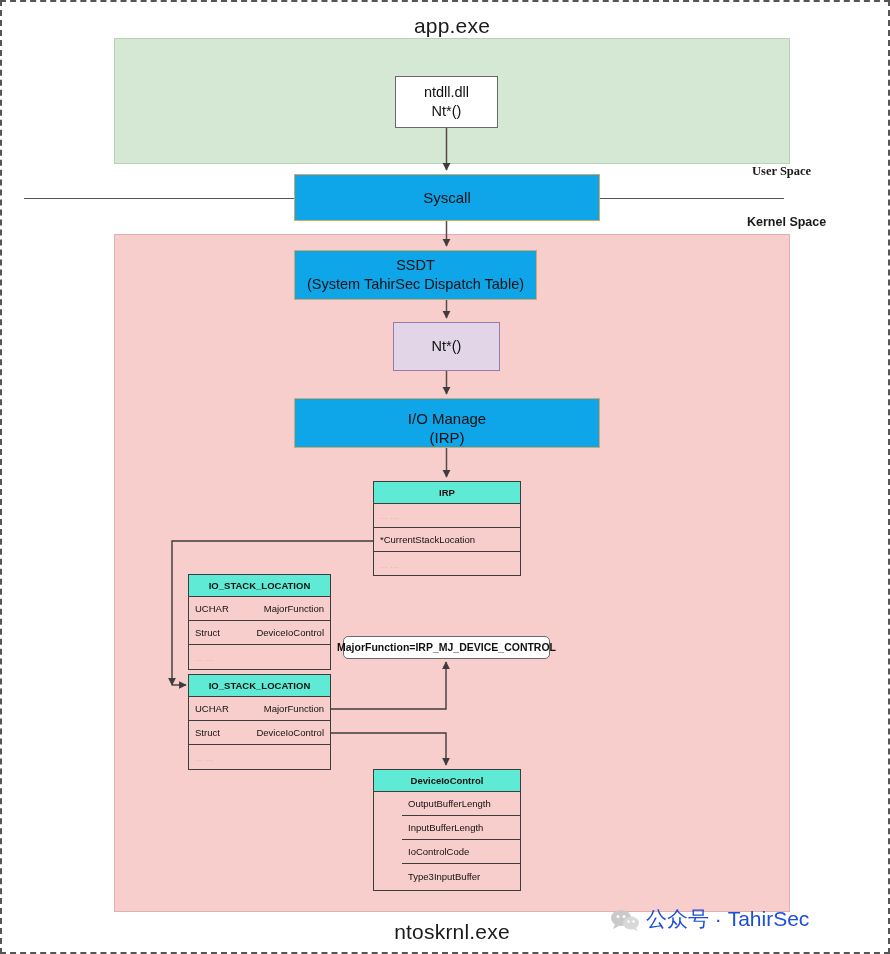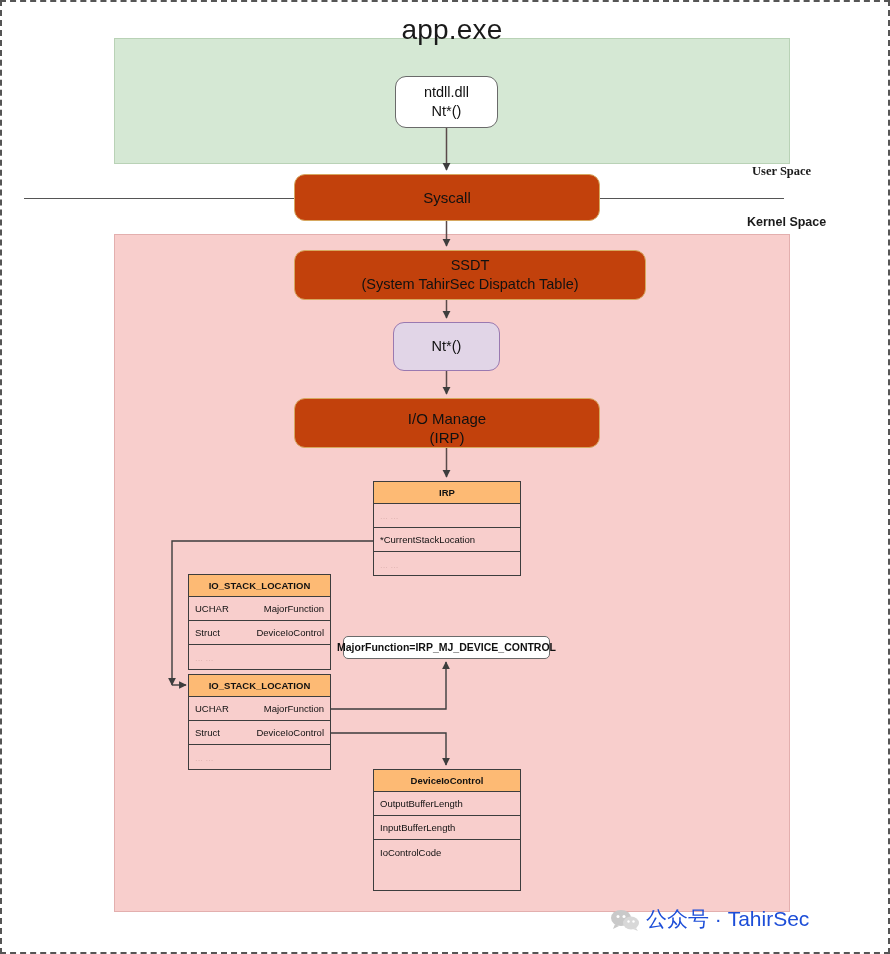--- a/index.html
+++ b/index.html
@@ -25,21 +25,21 @@
     background:#d5e8d4;border:1px solid #b9d2b6;
   }
   #kernel-region{
     left:112px;top:232px;width:676px;height:678px;
     background:#f8cecc;border:1px solid #e3afae;
   }
 
   
   .edge-title{
     position:absolute;text-align:center;
-    font-size:28px;color:#1a1a1a;letter-spacing:.2px;
+    font-size:21px;color:#1a1a1a;letter-spacing:.2px;
     white-space:nowrap;
   }
   #title-app{left:112px;top:12px;width:676px;}
   #title-ntos{left:112px;top:918px;width:676px;}
 
   .space-label{
     position:absolute;font-size:12.5px;font-weight:bold;color:#1a1a1a;
     white-space:nowrap;
   }
   #label-user{left:750px;top:162px;font-family:Liberation Serif, serif;}
@@ -48,47 +48,47 @@
   #divider{
     position:absolute;left:22px;top:196px;width:760px;height:0;
     border-top:1.6px solid #555;
   }
 
   
   .node{
     position:absolute;box-sizing:border-box;
     display:flex;align-items:center;justify-content:center;
     text-align:center;line-height:1.28;
-    border-radius:11px;
+    border-radius:0;
   }
   .node .ln{display:block;}
   .n-white{background:#ffffff;border:1.3px solid #6a6a6a;}
-  .n-orange{background:#c2410c;border:1.3px solid #d6a860;}
+  .n-orange{background:#0ea5e9;border:1.3px solid #d6a860;}
   .n-purple{background:#e1d5e7;border:1.3px solid #9a79b0;}
 
   #node-ntdll{left:393px;top:74px;width:103px;height:52px;font-size:14.5px;}
   #node-syscall{left:292px;top:172px;width:306px;height:47px;font-size:15px;}
-  #node-ssdt{left:292px;top:248px;width:352px;height:50px;font-size:14.5px;}
+  #node-ssdt{left:292px;top:248px;width:243px;height:50px;font-size:14.5px;}
   #node-ntstar{left:391px;top:320px;width:107px;height:49px;font-size:14.5px;}
   #node-iomanage{left:292px;top:396px;width:306px;height:50px;font-size:15px;align-items:flex-end;}
   #node-majorfn{
     left:341px;top:634px;width:207px;height:23px;
     font-size:10.5px;font-weight:bold;border-radius:5px;
   }
 
   
   .struct{
     position:absolute;box-sizing:border-box;
     border:1.4px solid #3d3d3d;
     font-size:9.5px;
     background:transparent;
   }
   .struct .hdr{
     box-sizing:border-box;
-    background:#fdba74;
+    background:#5eead4;
     border-bottom:1.4px solid #3d3d3d;
     text-align:center;font-weight:bold;font-size:9.5px;
     display:flex;align-items:center;justify-content:center;
     color:#111;
   }
   .struct .row{
     box-sizing:border-box;
     border-bottom:1.1px solid #3d3d3d;
     display:flex;align-items:center;
     padding:0 6px;
@@ -107,21 +107,21 @@
   #struct-iosl1{left:186px;top:572px;width:143px;height:96px;}
   #struct-iosl1 .hdr{height:22px;}
   #struct-iosl1 .row{height:24px;}
 
   #struct-iosl2{left:186px;top:672px;width:143px;height:96px;}
   #struct-iosl2 .hdr{height:22px;}
   #struct-iosl2 .row{height:24px;}
 
   #struct-dic{left:371px;top:767px;width:148px;height:122px;}
   #struct-dic .hdr{height:22px;}
-  #struct-dic .row{height:24px;}
+  #struct-dic .row{height:24px;margin-left:28px;}
 
   
   #wires{position:absolute;left:0;top:0;width:890px;height:954px;pointer-events:none;}
 
   
   #watermark{
     position:absolute;left:608px;top:903px;width:268px;height:46px;
     color:#bdbdbd;
   }
   #wm-main{
@@ -139,20 +139,21 @@
 <body>
 
 <div id="canvas">
 
   <div class="region" id="user-region"></div>
   <div class="region" id="kernel-region"></div>
 
   <div id="divider"></div>
 
   <div class="edge-title" id="title-app">app.exe</div>
+  <div class="edge-title" id="title-ntos">ntoskrnl.exe</div>
   <div class="space-label" id="label-user">User Space</div>
   <div class="space-label" id="label-kernel">Kernel Space</div>
 
   <svg id="wires" viewBox="0 0 890 954">
     <defs>
       <marker id="arrow" viewBox="0 0 10 10" refX="9" refY="5" markerWidth="5.5" markerHeight="5.5" orient="auto-start-reverse">
         <path d="M 0 0 L 10 5 L 0 10 z" fill="#3d3d3d"></path>
       </marker>
     </defs>
     <g stroke="#5a4a4a" stroke-width="1.5" fill="none" marker-end="url(#arrow)">
@@ -259,20 +260,23 @@
     <div class="hdr">DeviceIoControl</div>
     <div class="rows">
         <div class="row single">
           <span class="c1">OutputBufferLength</span>
         </div>
         <div class="row single">
           <span class="c1">InputBufferLength</span>
         </div>
         <div class="row single">
           <span class="c1">IoControlCode</span>
+        </div>
+        <div class="row single">
+          <span class="c1">Type3InputBuffer</span>
         </div>
       </div>
   </div>
 
   <div id="watermark">
     <span id="wm-icon">
       <svg width="30" height="22" viewBox="0 0 30 22">
         <ellipse cx="11" cy="9" rx="10" ry="8" fill="#c9c9c9"></ellipse>
         <path d="M 5 15 L 3 20 L 9 17 Z" fill="#c9c9c9"></path>
         <ellipse cx="21" cy="14" rx="8" ry="6.5" fill="#d8d8d8"></ellipse>

